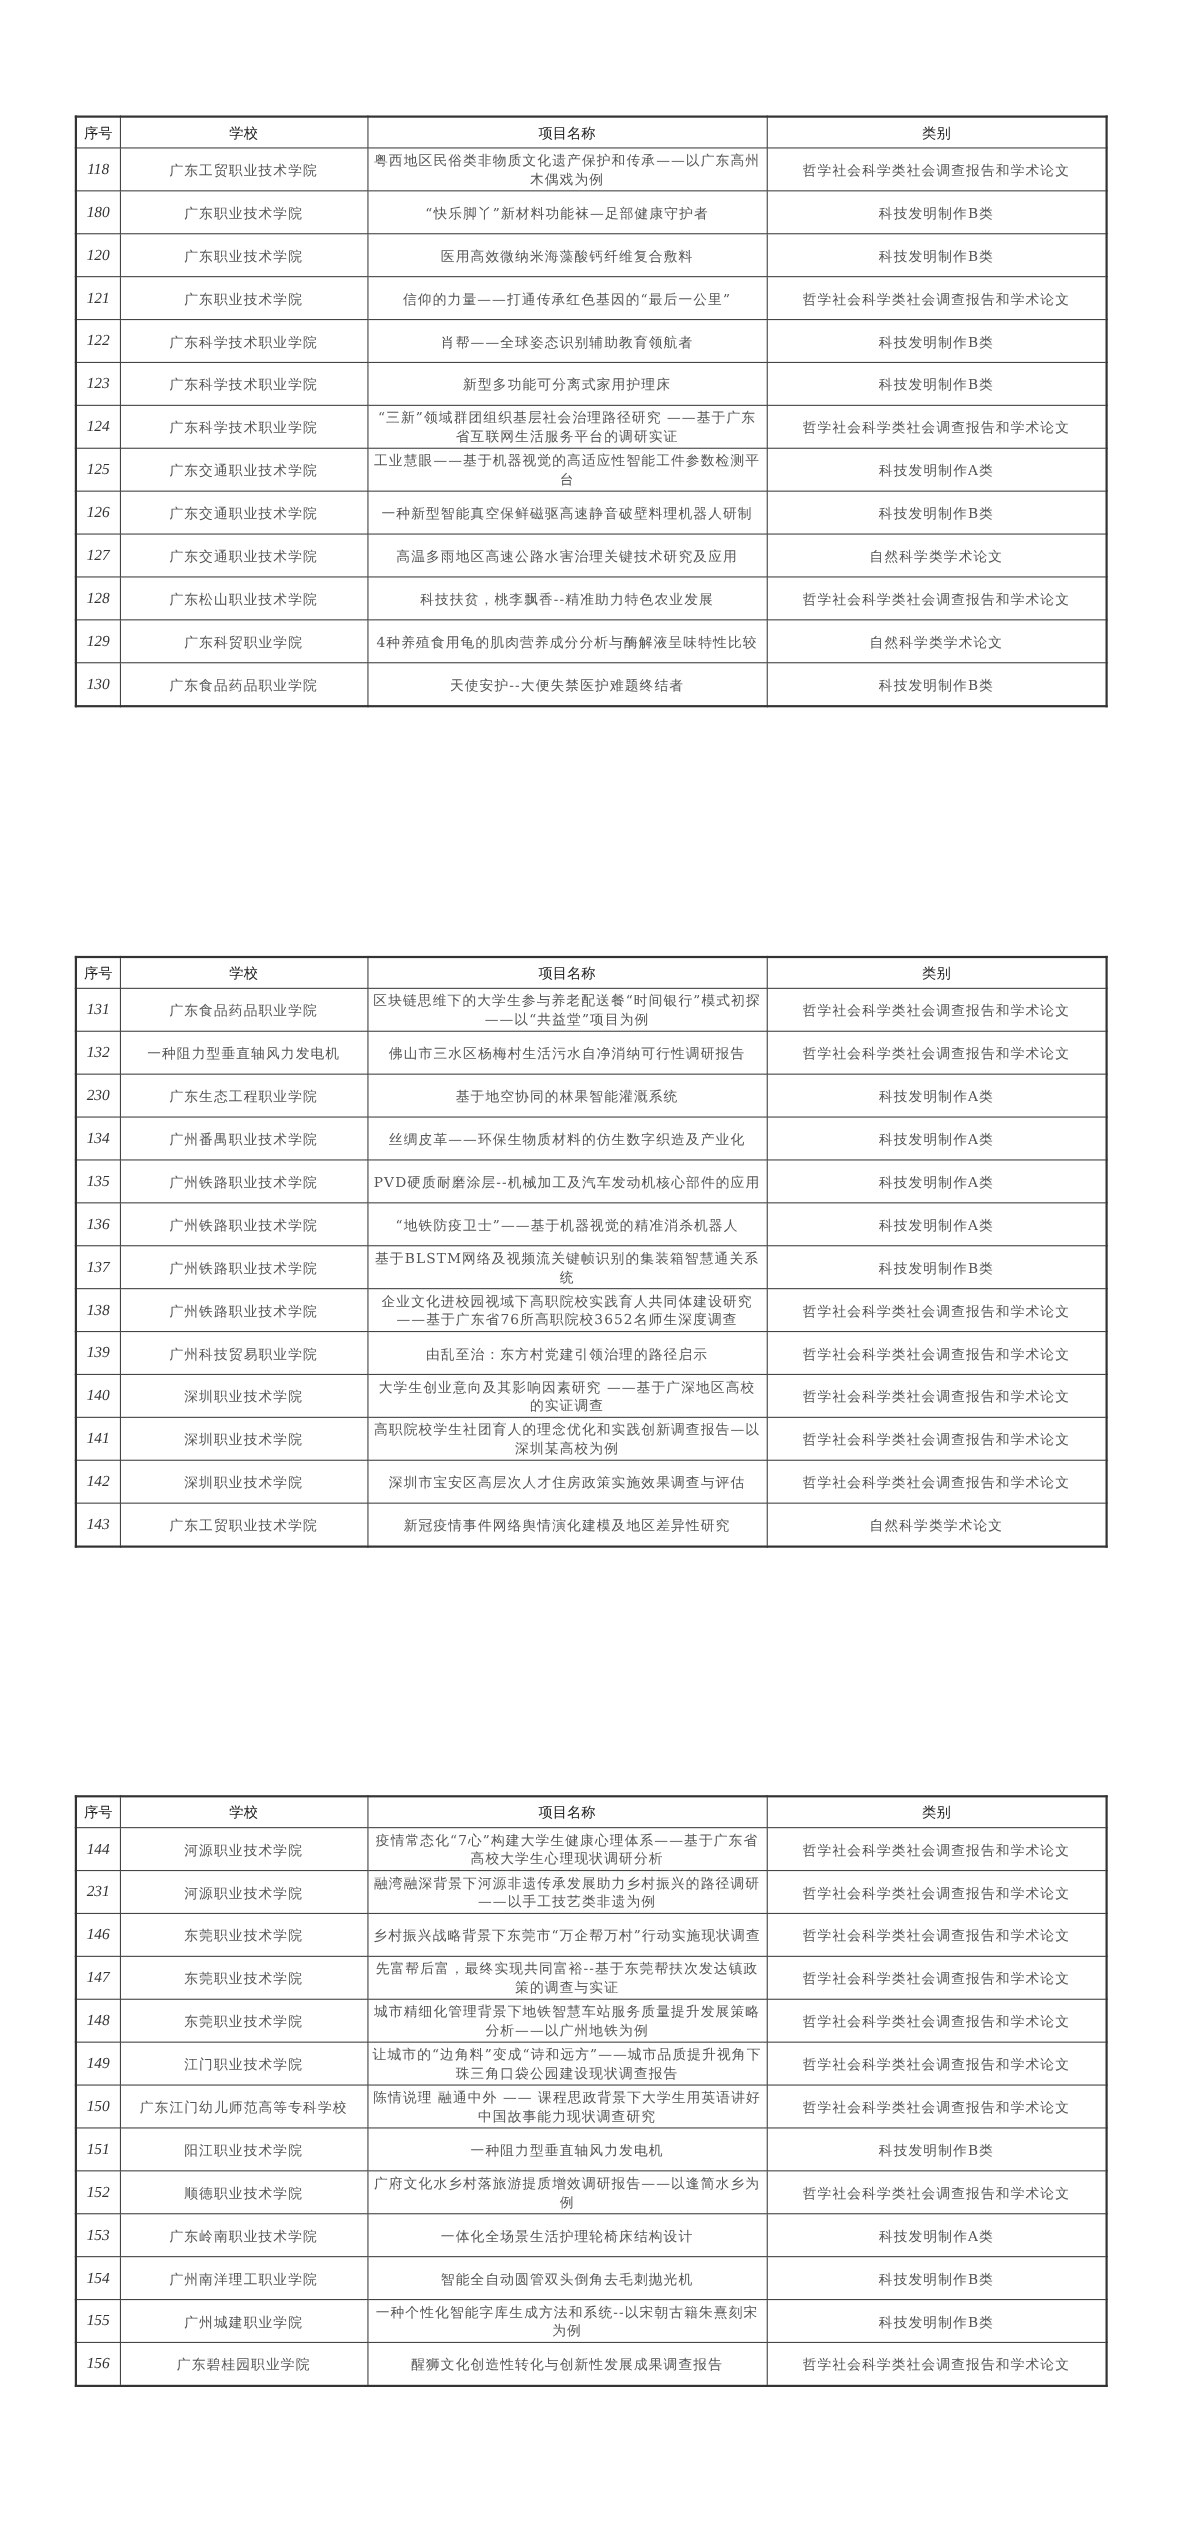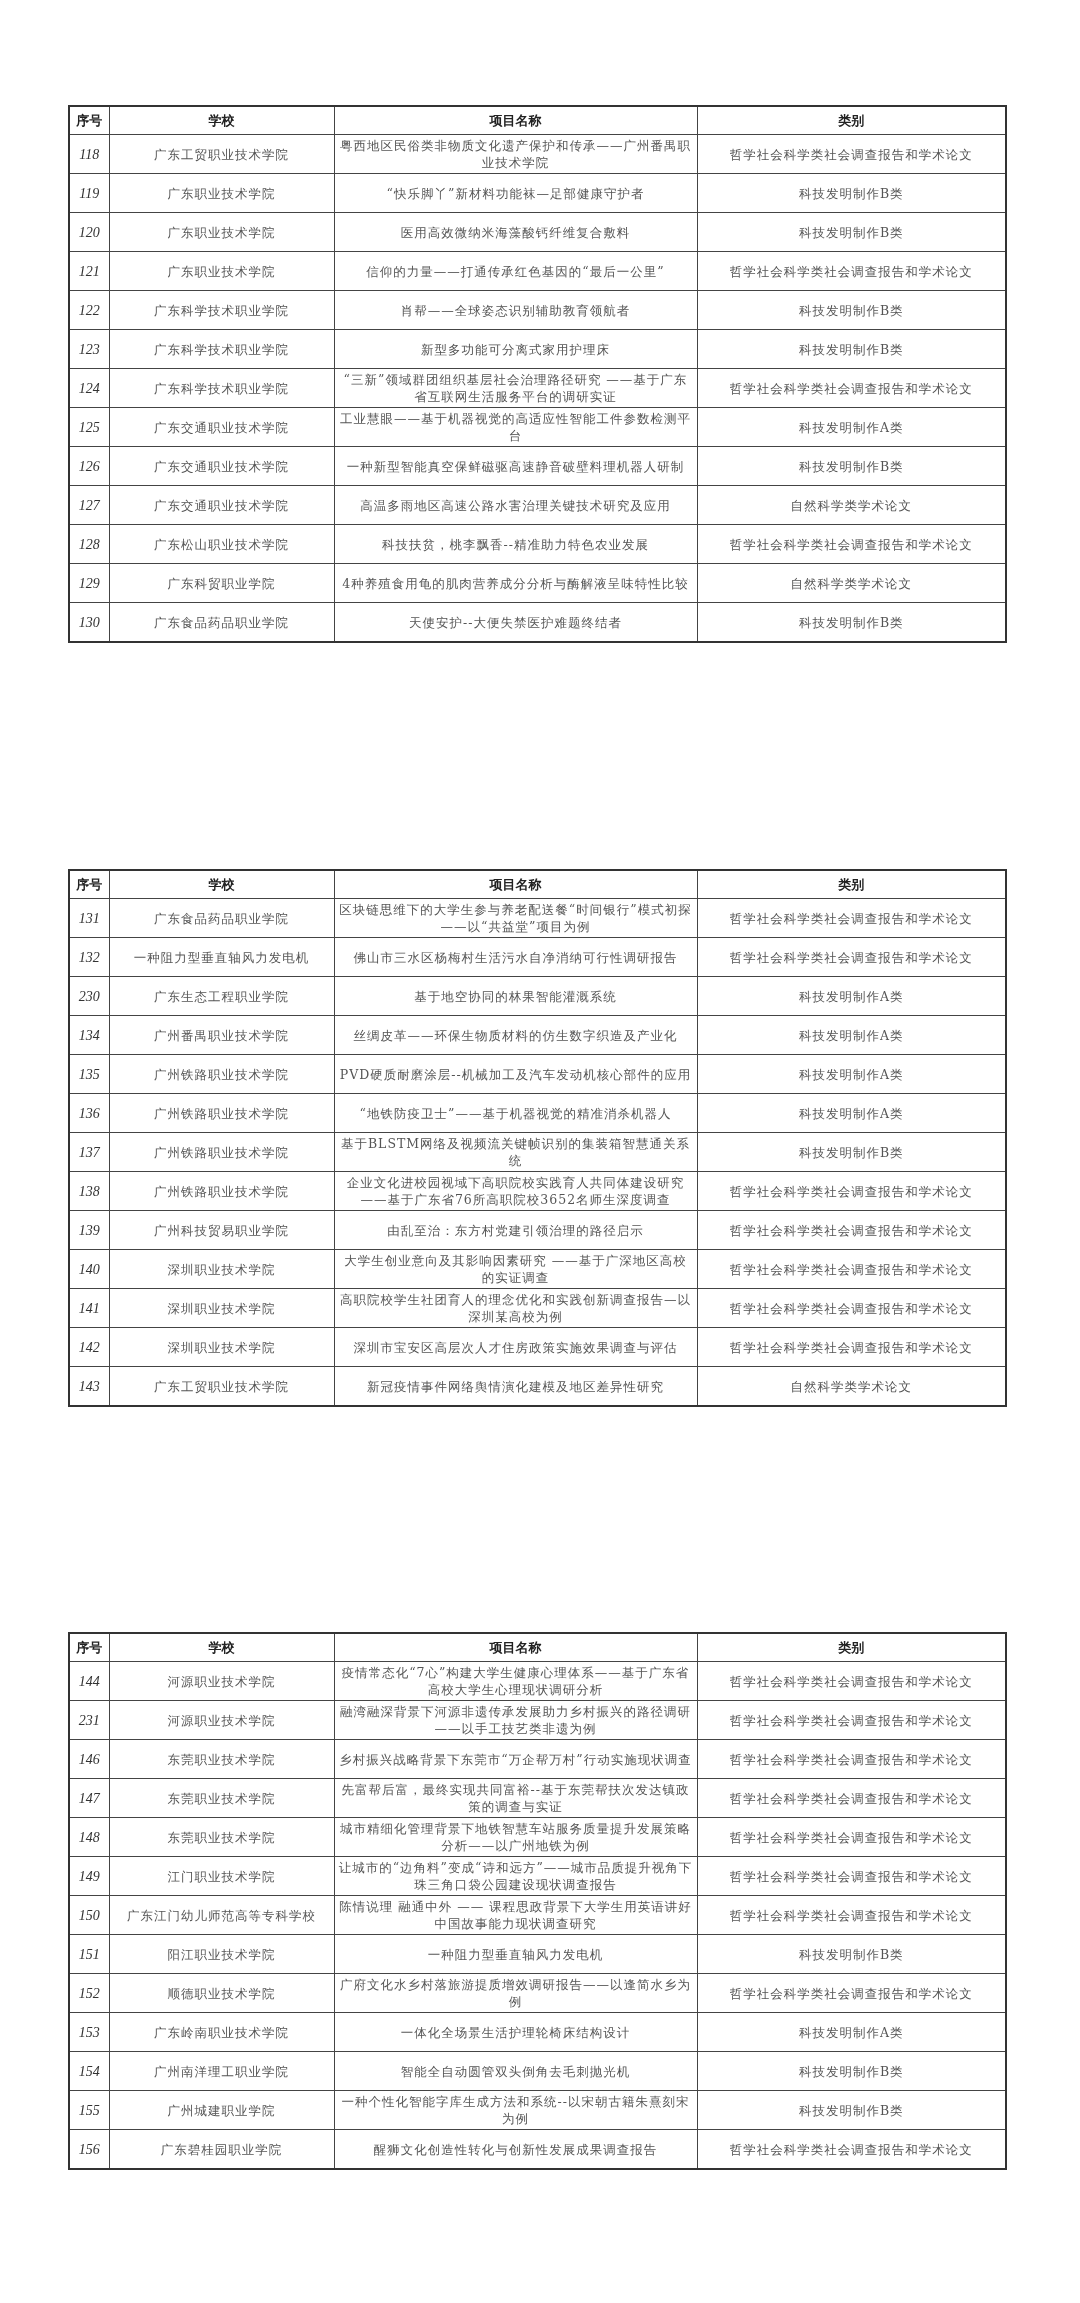--- a/index.html
+++ b/index.html
@@ -7,21 +7,21 @@
          font-family: "DejaVu Serif", "Liberation Serif", serif; color: #333; }
   .tbl { position: absolute; left: 68px; width: 937px; border-collapse: collapse;
          table-layout: fixed; border: 2px solid #333; }
   .tbl col.c0 { width: 40px; }
   .tbl col.c1 { width: 225px; }
   .tbl col.c2 { width: 363px; }
   .tbl col.c3 { width: 309px; }
   .tbl th, .tbl td { border: 1px solid #444; text-align: center; vertical-align: middle;
                      padding: 0 4px; overflow: hidden; }
   .tbl th { height: 27px; font-family: "DejaVu Sans", "Liberation Sans", sans-serif;
-            font-size: 13px; font-weight: bold; color: #222; }
+            font-size: 13px; font-weight: normal; color: #222; }
   .tbl td { height: 38px; font-size: 12.5px; line-height: 17px; color: #555; letter-spacing: 1px; }
   .tbl td.num { padding: 0; letter-spacing: 0; font-family: "Liberation Serif", serif; font-size: 14px; color: #333; font-style: italic; }
   .tbl th.num { padding: 0; }
   #t1 { top: 105px; }
   #t2 { top: 869px; }
   #t3 { top: 1632px; }
 </style>
 </head>
 <body>
 
@@ -37,25 +37,25 @@
       <th class="num">序号</th>
       <th>学校</th>
       <th>项目名称</th>
       <th>类别</th>
     </tr>
   </thead>
   <tbody>
       <tr>
         <td class="num">118</td>
         <td>广东工贸职业技术学院</td>
-        <td>粤西地区民俗类非物质文化遗产保护和传承——广州番禺职业技术学院</td>
-        <td>哲学社会科学类社会调查报告和学术论文</td>
-      </tr>
-      <tr>
-        <td class="num">119</td>
+        <td>粤西地区民俗类非物质文化遗产保护和传承——以广东高州木偶戏为例</td>
+        <td>哲学社会科学类社会调查报告和学术论文</td>
+      </tr>
+      <tr>
+        <td class="num">180</td>
         <td>广东职业技术学院</td>
         <td>“快乐脚丫”新材料功能袜—足部健康守护者</td>
         <td>科技发明制作B类</td>
       </tr>
       <tr>
         <td class="num">120</td>
         <td>广东职业技术学院</td>
         <td>医用高效微纳米海藻酸钙纤维复合敷料</td>
         <td>科技发明制作B类</td>
       </tr>

